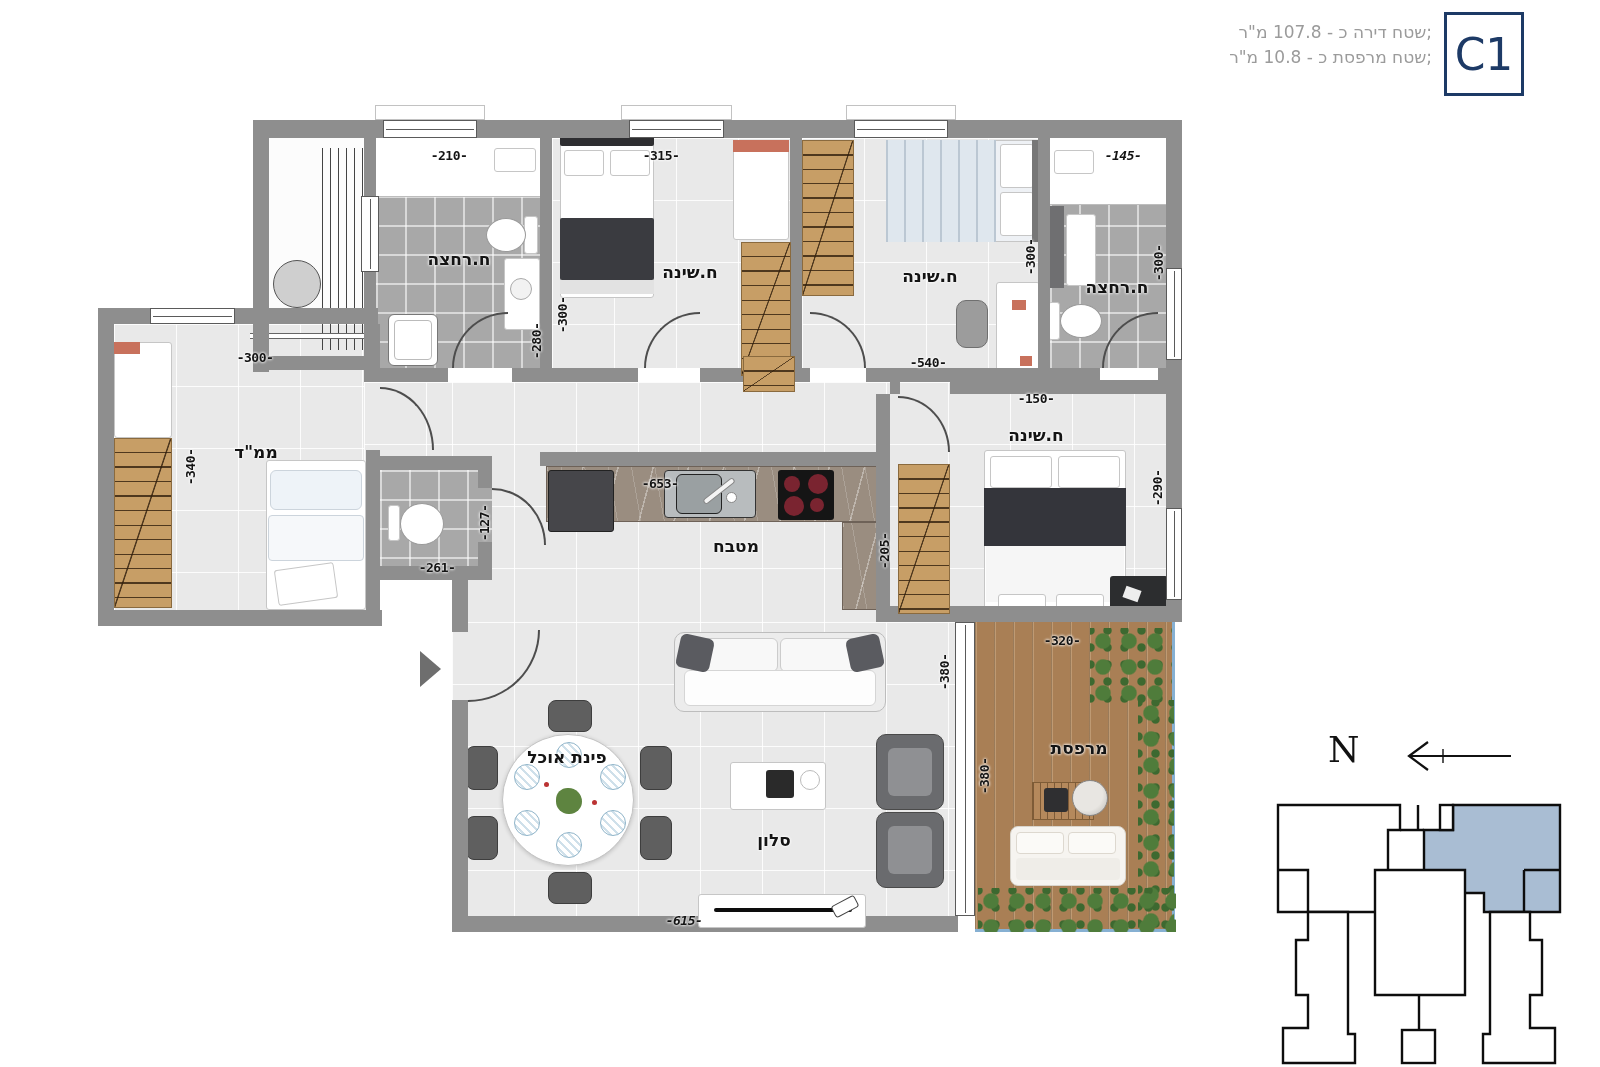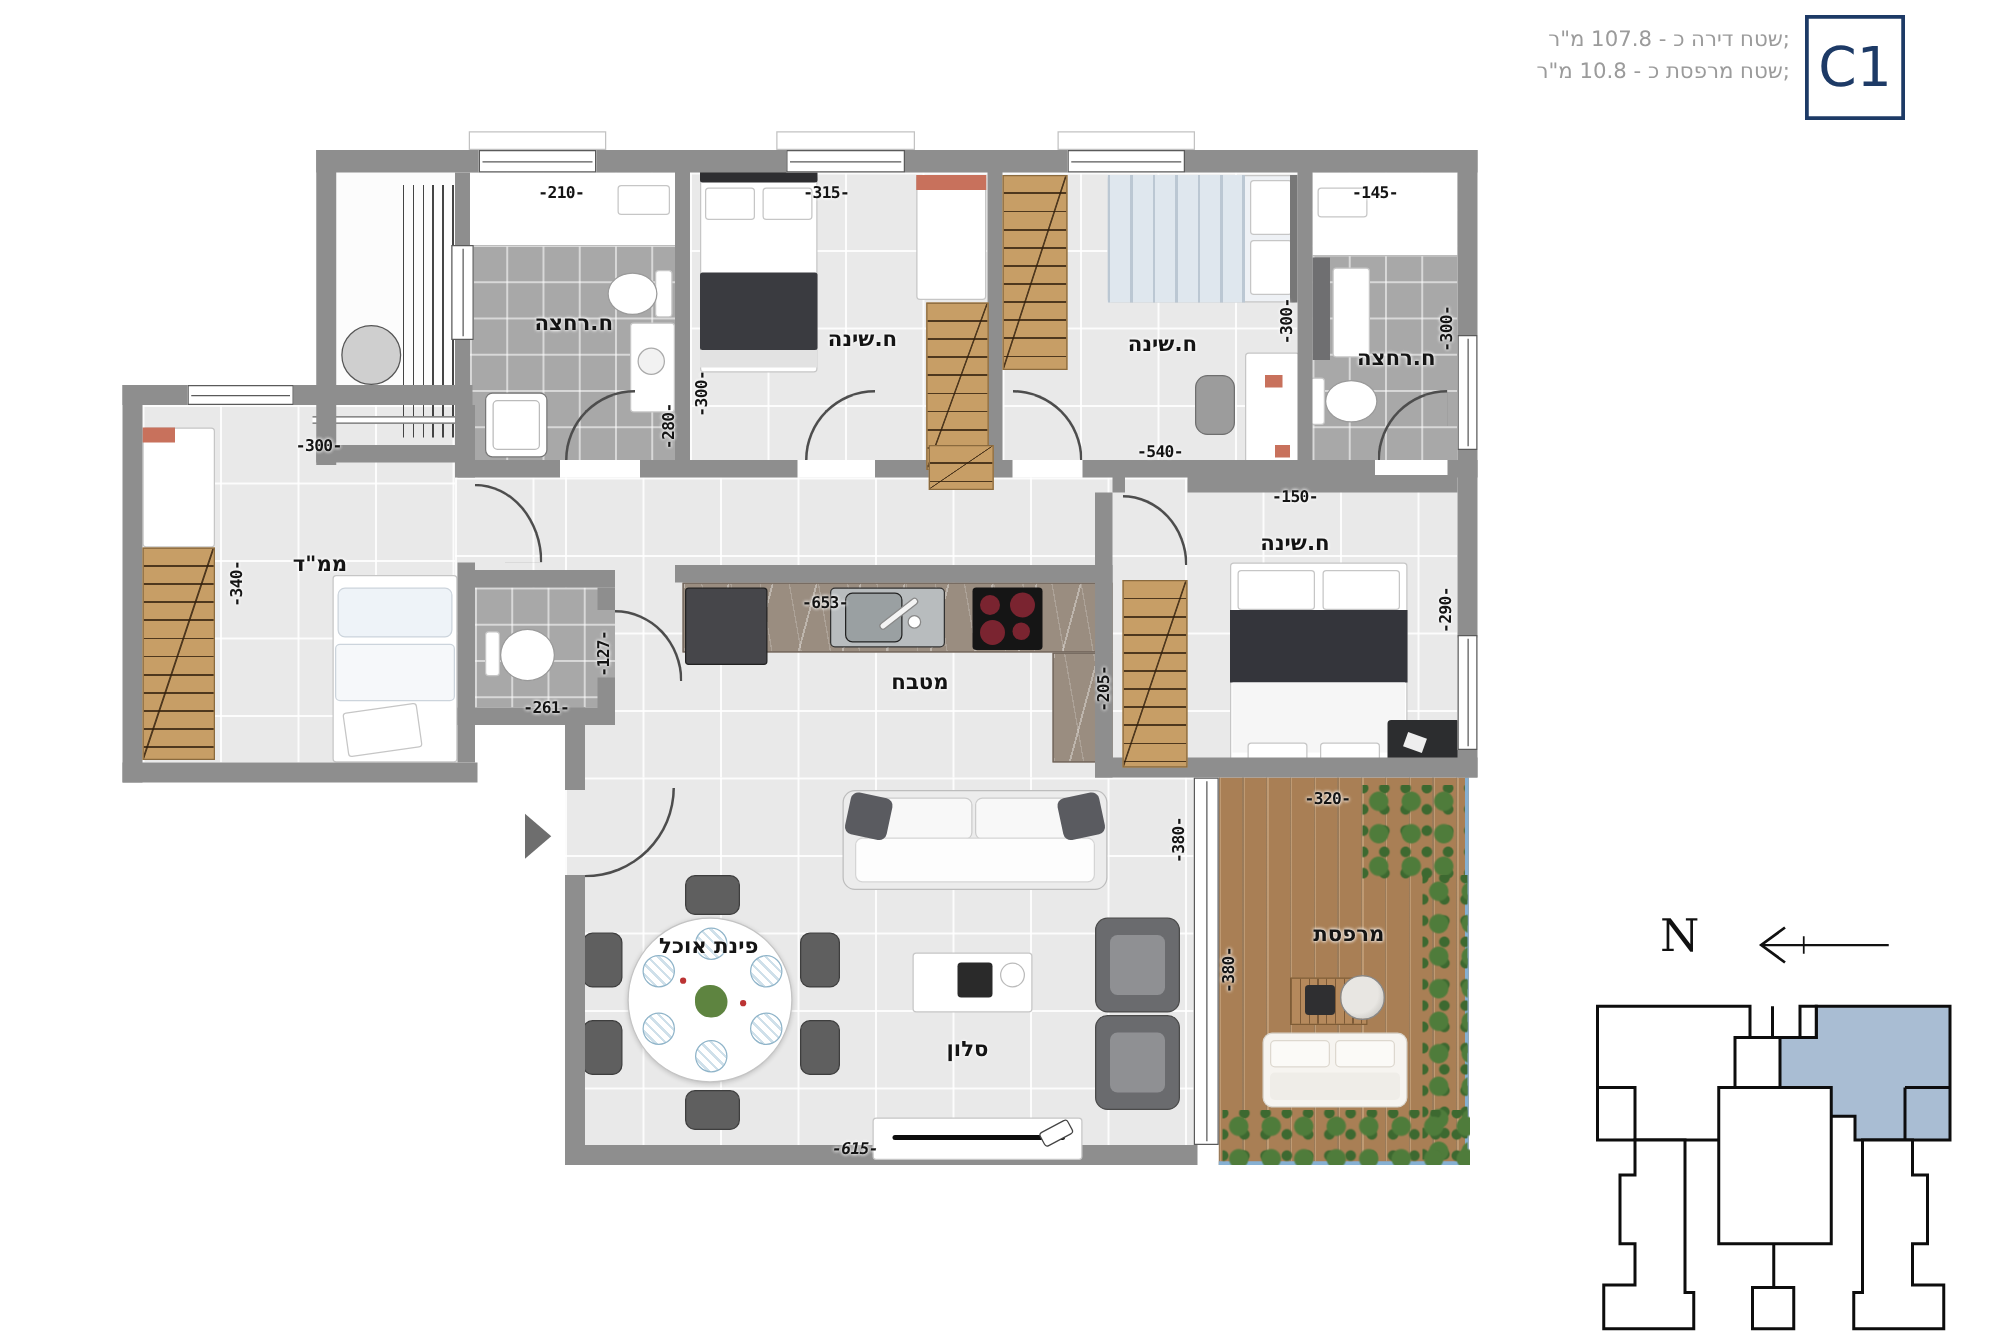--- a/index.html
+++ b/index.html
@@ -288,21 +288,21 @@
   <div class="rlabel" style="left:1117px;top:287px;">ח.רחצה</div>
   <div class="rlabel" style="left:256px;top:452px;">ממ"ד</div>
   <div class="rlabel" style="left:736px;top:546px;">מטבח</div>
   <div class="rlabel" style="left:1036px;top:435px;">ח.שינה</div>
   <div class="rlabel" style="left:567px;top:757px;">פינת אוכל</div>
   <div class="rlabel" style="left:774px;top:840px;">סלון</div>
   <div class="rlabel" style="left:1079px;top:748px;">מרפסת</div>
 
   <div class="dim" style="left:449px;top:155px;">-210-</div>
   <div class="dim" style="left:661px;top:155px;">-315-</div>
-  <div class="dim" style="left:1100px;top:155px;">-145-</div>
+  <div class="dim" style="left:1123px;top:155px;font-style:italic;">-145-</div>
   <div class="dim v" style="left:536px;top:341px;">-280-</div>
   <div class="dim v" style="left:562px;top:315px;">-300-</div>
   <div class="dim v" style="left:1030px;top:257px;">-300-</div>
   <div class="dim v" style="left:1158px;top:263px;">-300-</div>
   <div class="dim" style="left:928px;top:362px;">-540-</div>
   <div class="dim" style="left:1036px;top:398px;">-150-</div>
   <div class="dim" style="left:255px;top:357px;">-300-</div>
   <div class="dim v" style="left:190px;top:467px;">-340-</div>
   <div class="dim" style="left:437px;top:567px;">-261-</div>
   <div class="dim v" style="left:484px;top:523px;">-127-</div>

